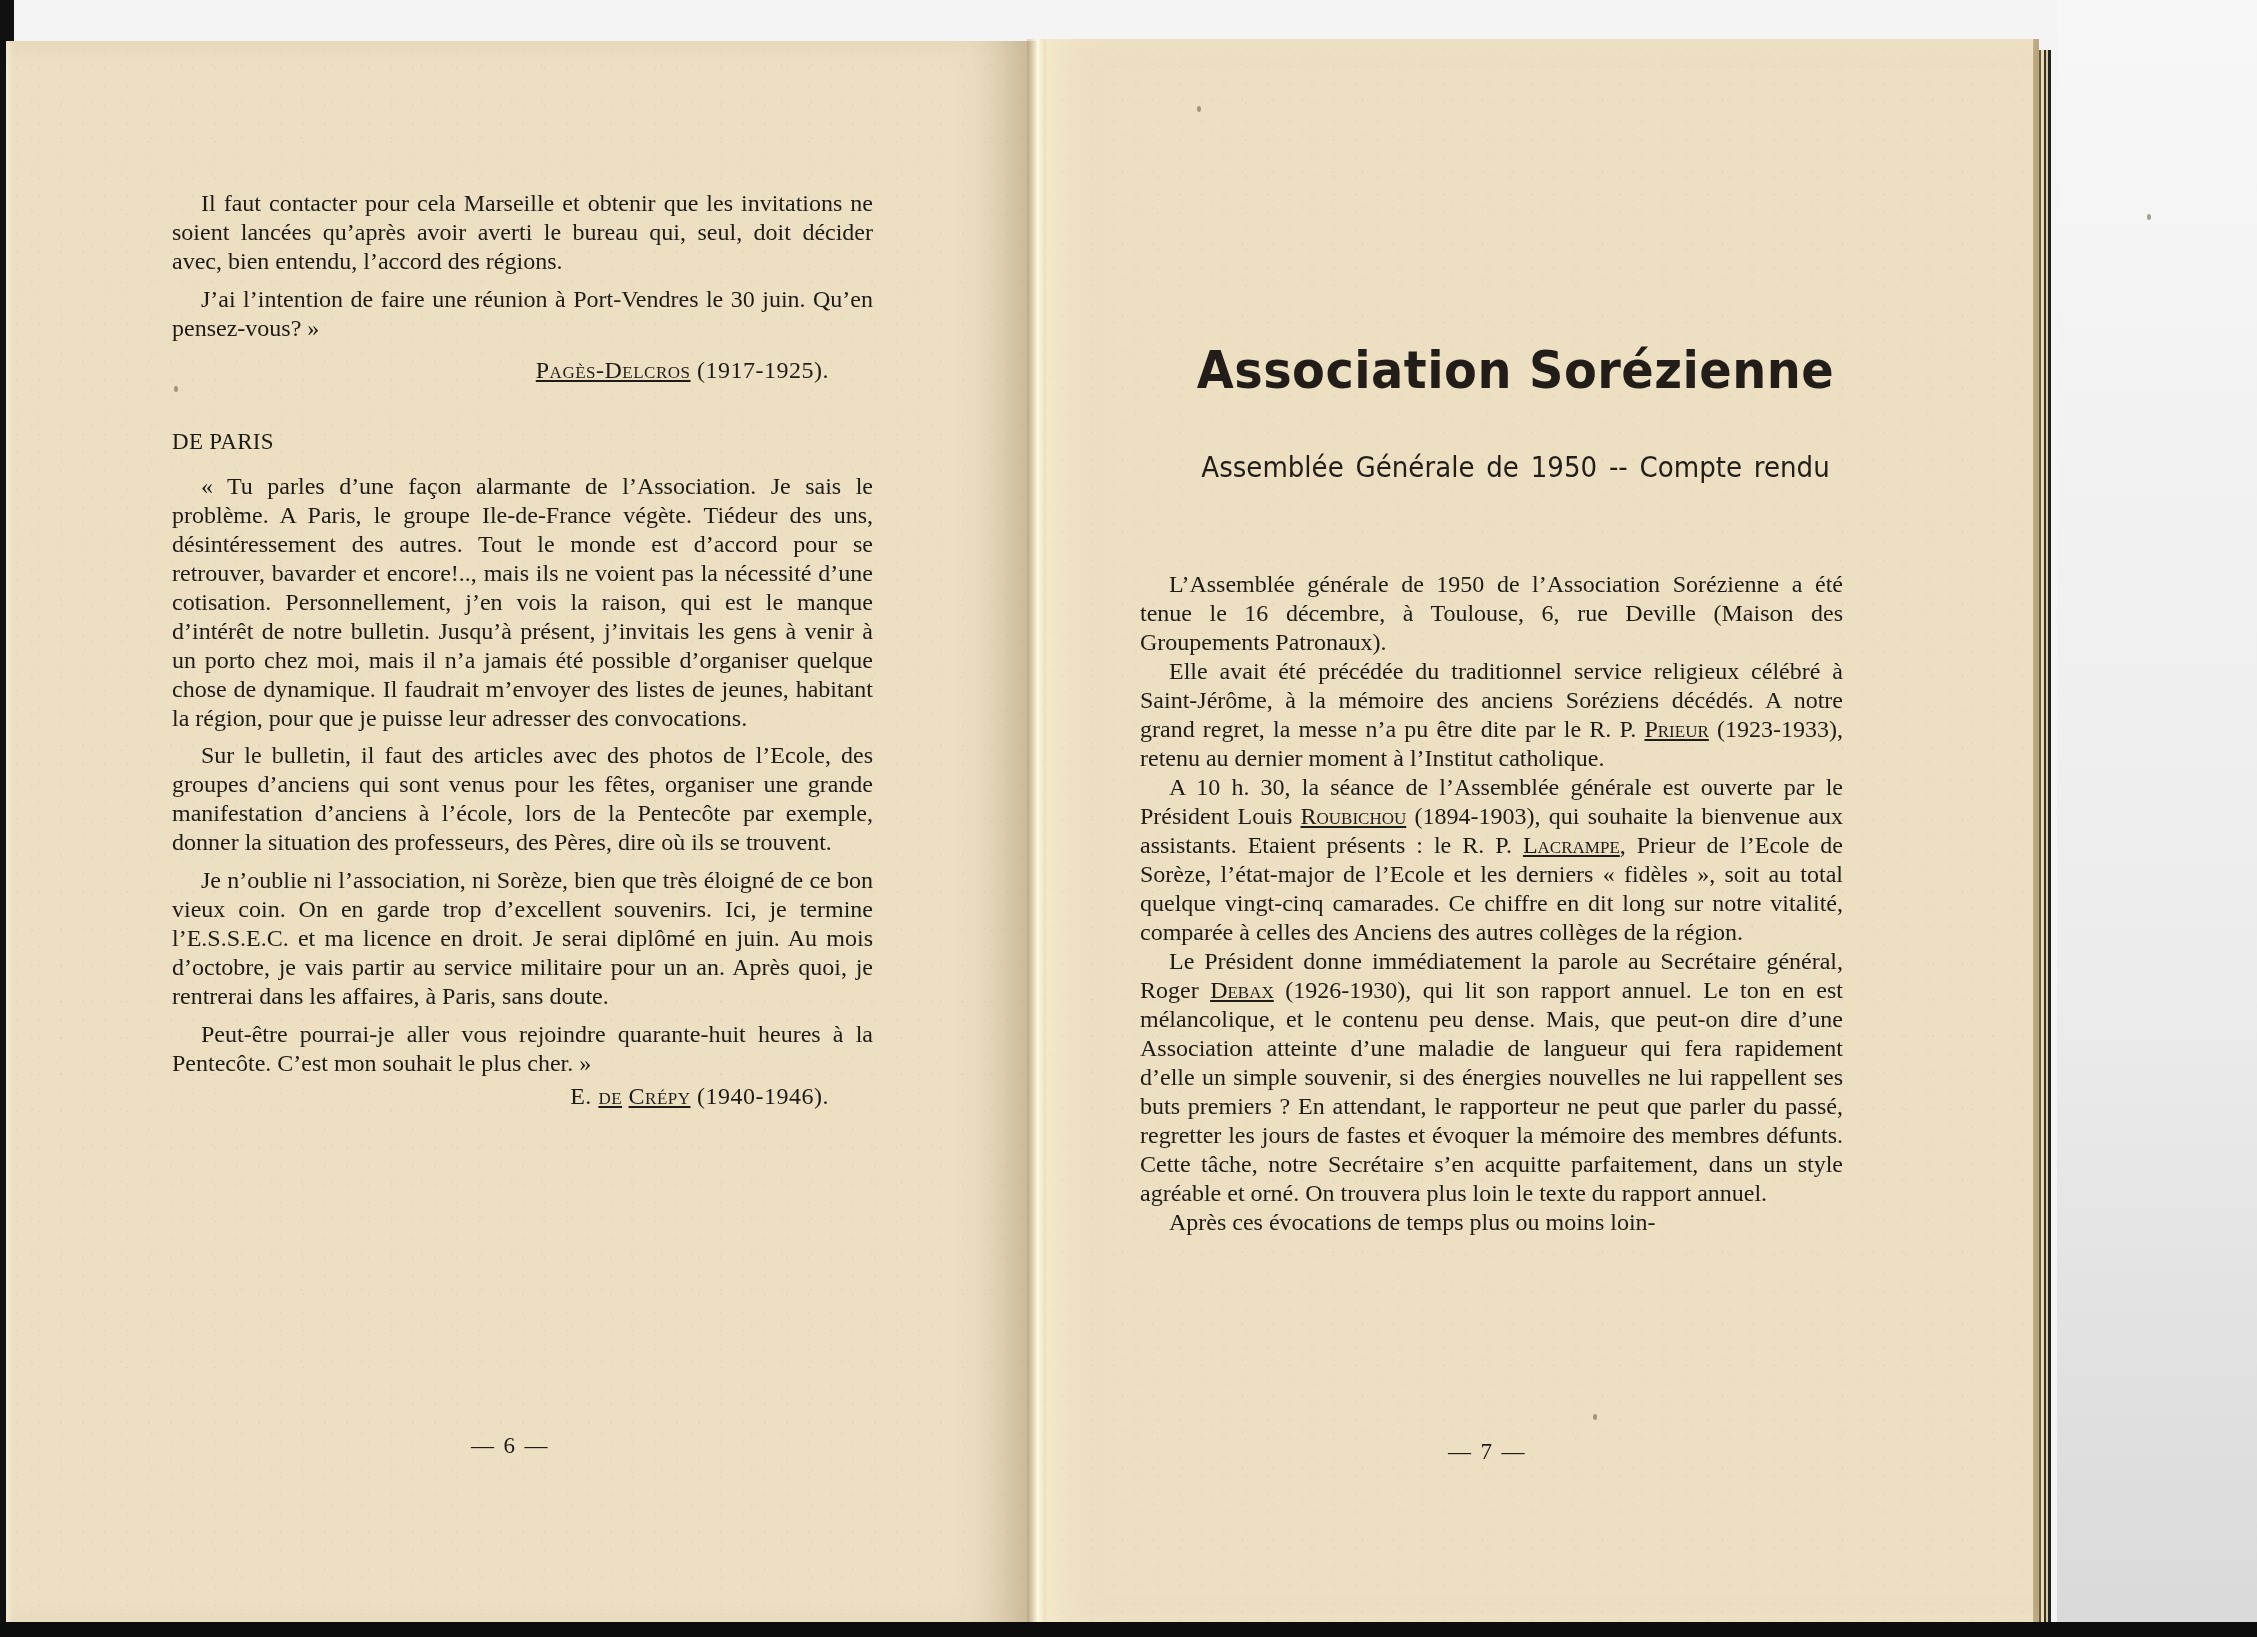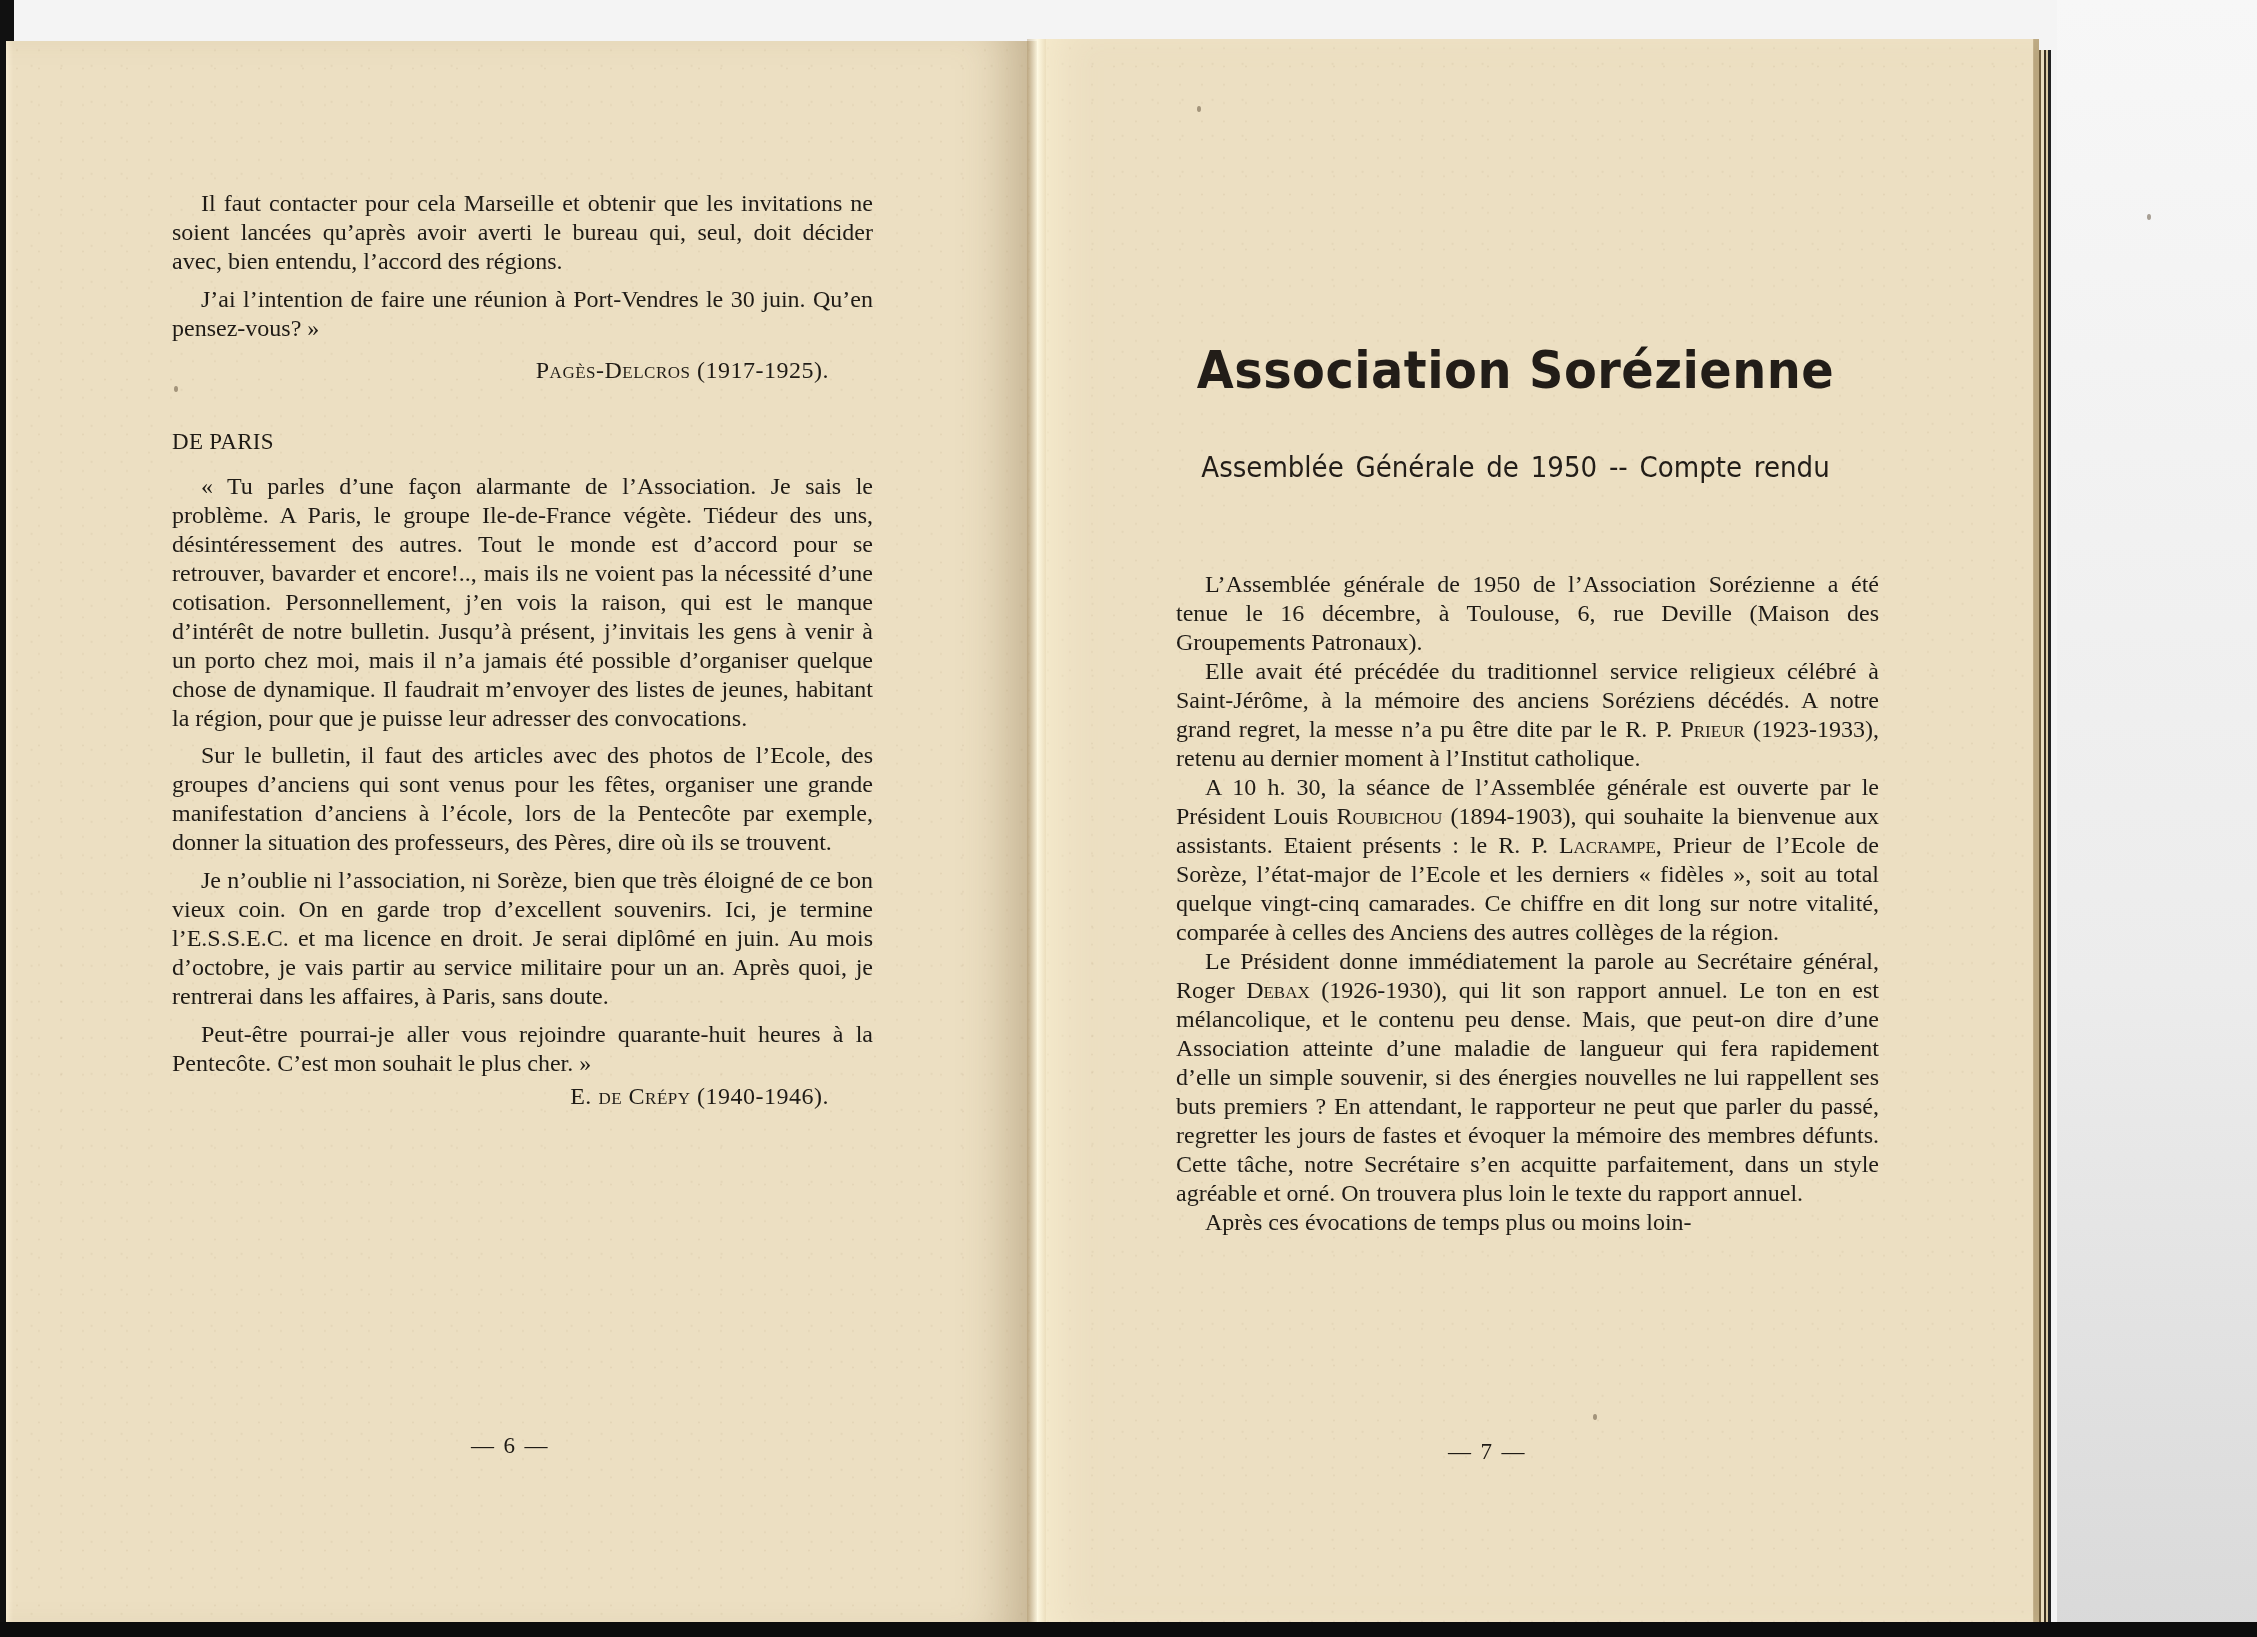--- a/index.html
+++ b/index.html
@@ -25,28 +25,28 @@
   }
   .page-left { left: 5.8px; width: 1031px; box-shadow: inset -58px 0 48px -29px rgba(120,95,55,0.35), inset 7.7px 0 5.8px -3.9px rgba(255,245,220,0.6); }
   .page-right { left: 1037px; width: 1002px; top: 39px; box-shadow: inset 39px 0 39px -19.3px rgba(255,245,215,0.55), inset -5.8px 0 0 0 #b9a57e; }
   .page-edge { position: absolute; left: 2039px; top: 50px; width: 11.6px; height: 1574px;
     background: linear-gradient(90deg, #6b5a3a 0 1.9px, #e9dcbc 1.9px 4.8px, #3a3020 4.8px 6.8px, #d9c9a3 6.8px 8.7px, #222 8.7px 11.6px); }
   .spine { position: absolute; left: 1027px; top: 39px; width: 19.3px; height: 1585px;
     background: linear-gradient(90deg, rgba(160,130,85,0.35), rgba(255,250,228,0.9) 55%, rgba(230,215,180,0.6)); }
 
   .text-col { position: absolute; font-size: 24px; line-height: 29px; text-align: justify; }
   .left-col { left: 164px; top: 189px; width: 701px; margin-left: 8px; }
-  .right-col { left: 1176px; top: 570px; width: 703px; }
+  .right-col { left: 1140px; top: 570px; width: 703px; }
 
   .para { margin: 0; text-indent: 29px; }
   .para.gap { margin-top: 8.7px; }
   .sig { text-align: right; margin: 13.5px 44px 0 0; letter-spacing: 0.5px; }
   .sig .sc { font-variant: small-caps; }
   .section-head { font-weight: normal; font-size: 23px; margin-top: 42px; margin-bottom: 15.4px; letter-spacing: 0.3px; }
-  .sc { font-variant: small-caps; }
+  .sc { font-variant: small-caps; text-decoration: underline; }
 
   .title { position: absolute; left: 1139px; top: 340px; width: 753px; text-align: center;
     font-family: "DejaVu Sans", "Liberation Sans", sans-serif; font-size: 52px; font-weight: bold;
     letter-spacing: 0.5px; color: #221d18; transform: scaleX(0.92); }
   .subtitle { position: absolute; left: 1139px; top: 450px; width: 753px; text-align: center;
     font-family: "DejaVu Sans", "Liberation Sans", sans-serif; font-size: 29px; color: #221d18;
     transform: scaleX(0.9); word-spacing: 3.9px; }
 
   .folio { position: absolute; font-size: 23px; letter-spacing: 1.9px; }
   .folio-left { left: 471px; top: 1433px; }

